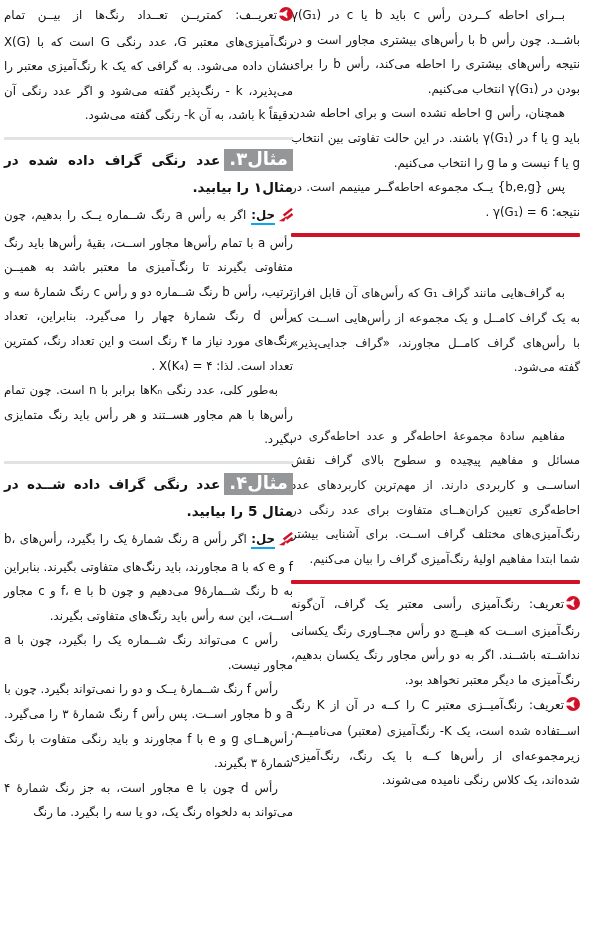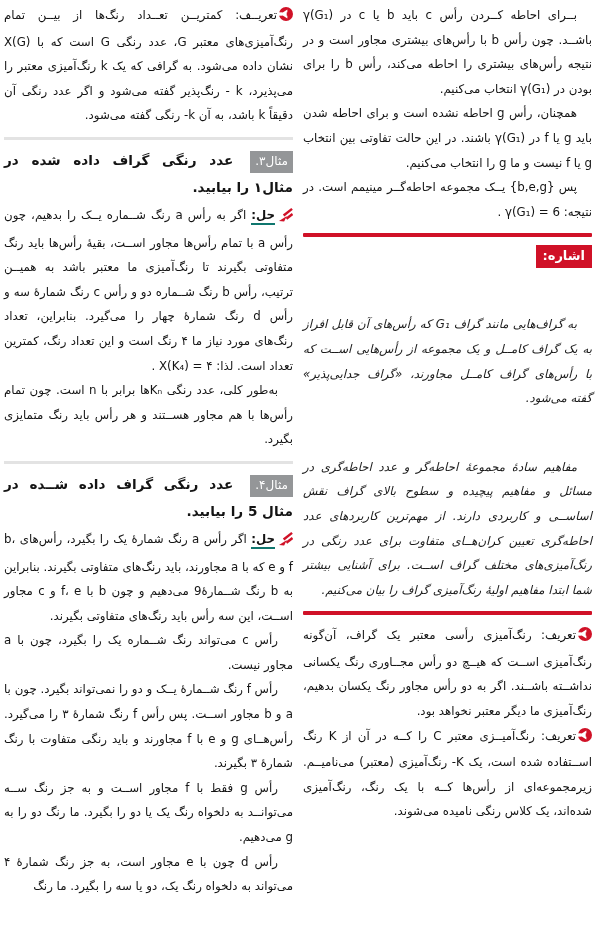--- a/index.html
+++ b/index.html
@@ -1,53 +1,50 @@
 <!DOCTYPE html>
 <html lang="fa" dir="rtl"><head>
 <meta charset="utf-8">
 <style>
   html,body{margin:0;padding:0;background:#ffffff;}
   .page{
     position:relative;width:600px;height:950px;overflow:hidden;background:#ffffff;
     font-family:"DejaVu Sans", sans-serif;direction:rtl;color:#141414;
   }
   .col{position:absolute;top:3px;width:289px;}
-  .col-right{right:8px;}
+  .col-right{right:20px;}
   .col-left{left:4px;}
   p.para{margin:0;font-size:11.8px;line-height:24.6px;text-align:justify;text-justify:inter-word;}
   p.indent{text-indent:15px;}
   .bullet-icon{display:inline-block;vertical-align:-2px;margin-left:2px;}
   .def-label{font-weight:normal;}
   .rule-red{height:4px;background:#d01127;margin:9px 0 8px 0;border-radius:1px;}
   .rule-gray{height:3px;background:#e3e3e3;margin:9px 0 7px 0;}
   .note-badge-row{margin:2px 0 4px 0;}
   .note-badge{display:inline-block;background:#d01127;color:#fff;font-weight:bold;
     font-size:13px;line-height:19px;padding:1px 7px 3px 7px;}
-  .note-body p.para{font-style:italic;color:#1c1c1c;margin-top:44px;}
+  .note-body p.para{color:#1c1c1c;margin-top:44px;}
   .ex-heading{margin:1px 0 2px 0;font-size:13.6px;line-height:27px;font-weight:bold;text-align:justify;}
-  .ex-badge{display:inline-block;background:#949698;color:#fff;font-weight:normal;
-    font-size:12px;line-height:18px;padding:1px 5px 3px 5px;margin-left:17px;}
-  .sol-label{font-weight:bold;border-bottom:2px solid #0f766e;padding-bottom:1px;}
+  .ex-badge{display:inline-block;background:#949698;color:#fff;font-weight:bold;
+    font-size:18px;line-height:18px;padding:1px 5px 3px 5px;margin-left:4px;}
+  .sol-label{font-weight:bold;border-bottom:2px solid #0ea5e9;padding-bottom:1px;}
   .sol-icon{display:inline-block;vertical-align:-3px;margin-left:3px;}
 </style>
 </head>
 <body>
 
 <div class="page">
 
   <div class="col col-right">
     <p class="para indent">بــرای احاطه کــردن رأس c باید b یا c در γ(G₁) باشــد. چون رأس b با رأس‌های بیشتری مجاور است و در نتیجه رأس‌های بیشتری را احاطه می‌کند، رأس b را برای بودن در γ(G₁) انتخاب می‌کنیم.</p>
     <p class="para indent">همچنان، رأس g احاطه نشده است و برای احاطه شدن باید g یا f در γ(G₁) باشند. در این حالت تفاوتی بین انتخاب g یا f نیست و ما g را انتخاب می‌کنیم.</p>
     <p class="para indent">پس {b,e,g} یــک مجموعه احاطه‌گــر مینیمم است. در نتیجه: γ(G₁) = 6 .</p>
 
     <div class="rule-red"></div>
 
-    <div class="note-badge-row">
-      <span class="note-badge">اشاره:</span>
-    </div>
     <div class="note-body">
       <p class="para indent">به گراف‌هایی مانند گراف G₁ که رأس‌های آن قابل افراز به یک گراف کامــل و یک مجموعه از رأس‌هایی اســت که با رأس‌های گراف کامــل مجاورند، «گراف جدایی‌پذیر» گفته می‌شود.</p>
       <p class="para indent">مفاهیم سادهٔ مجموعهٔ احاطه‌گر و عدد احاطه‌گری در مسائل و مفاهیم پیچیده و سطوح بالای گراف نقش اساســی و کاربردی دارند. از مهم‌ترین کاربردهای عدد احاطه‌گری تعیین کران‌هــای متفاوت برای عدد رنگی در رنگ‌آمیزی‌های مختلف گراف اســت. برای آشنایی بیشتر شما ابتدا مفاهیم اولیهٔ رنگ‌آمیزی گراف را بیان می‌کنیم.</p>
     </div>
 
     <div class="rule-red"></div>
 
     <p class="para">
       <span class="bullet-icon"><svg width="14" height="14" viewBox="0 0 20 20">
             <circle cx="10" cy="10" r="10" fill="#d01127"></circle>
@@ -97,17 +94,16 @@
     </p>
     <p class="para">
       <span class="sol-icon"><svg width="15" height="15" viewBox="0 0 16 16">
             <path d="M15 2 L6 9" stroke="#d01127" stroke-width="2.6" fill="none"></path>
             <path d="M15.5 7.5 L9 12.5" stroke="#d01127" stroke-width="2.6" fill="none"></path>
             <polygon points="1,15 9.5,9.5 6.5,15.5" fill="#d01127"></polygon>
           </svg></span><b class="sol-label">حل:</b> <span>اگر رأس a رنگ شمارهٔ یک را بگیرد، رأس‌های b، f و e که با a مجاورند، باید رنگ‌های متفاوتی بگیرند. بنابراین به b رنگ شــمارهٔ9 می‌دهیم و چون b با f، e و c مجاور اســت، این سه رأس باید رنگ‌های متفاوتی بگیرند.</span>
     </p>
     <p class="para indent">رأس c می‌تواند رنگ شــماره یک را بگیرد، چون با a مجاور نیست.</p>
     <p class="para indent">رأس f رنگ شــمارهٔ یــک و دو را نمی‌تواند بگیرد. چون با a و b مجاور اســت. پس رأس f رنگ شمارهٔ ۳ را می‌گیرد. رأس‌هــای g و e با f مجاورند و باید رنگی متفاوت با رنگ شمارهٔ ۳ بگیرند.</p>
-    <p class="para indent">رأس g فقط با f مجاور اســت و به جز رنگ ســه می‌توانــد به دلخواه رنگ یک یا دو را بگیرد. ما رنگ دو را به g می‌دهیم.</p>
     <p class="para indent">رأس d چون با e مجاور است، به جز رنگ شمارهٔ ۴ می‌تواند به دلخواه رنگ یک، دو یا سه را بگیرد. ما رنگ</p>
   </div>
 
 </div>
 
 </body></html>

